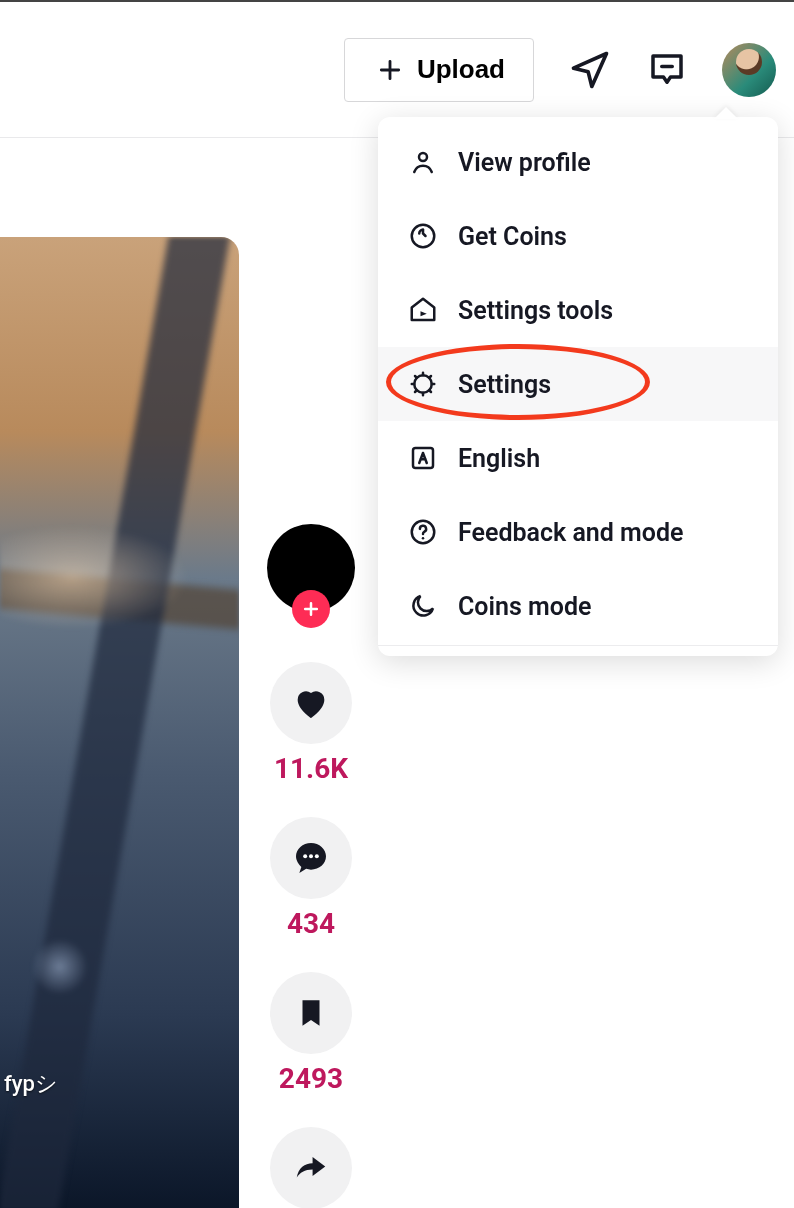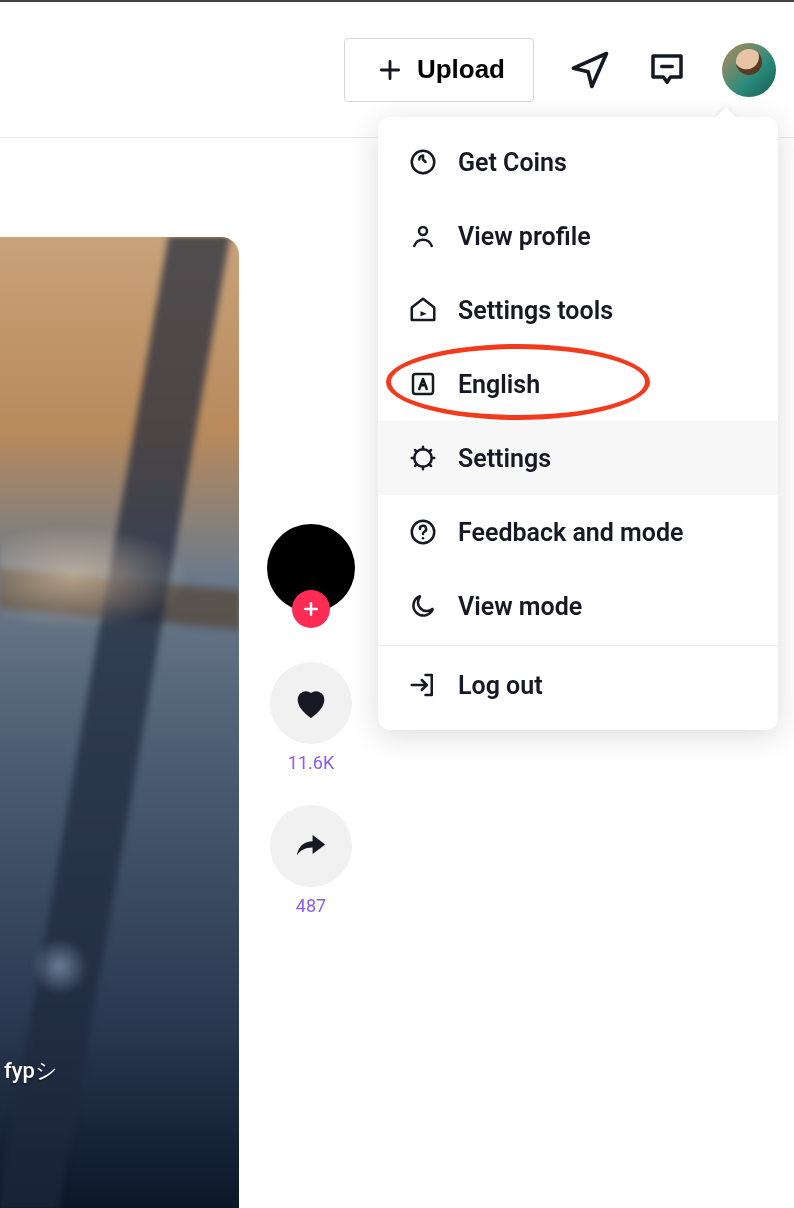--- a/index.html
+++ b/index.html
@@ -70,21 +70,21 @@
     background:
       radial-gradient(ellipse 180px 80px at 30% 35%, rgba(255,220,180,0.55), transparent 65%),
       radial-gradient(circle 40px at 25% 75%, rgba(180,200,230,0.5), transparent 70%),
       linear-gradient(100deg, transparent 40%, rgba(30,40,60,0.7) 42%, rgba(30,40,60,0.7) 55%, transparent 57%),
       linear-gradient(5deg, transparent 60%, rgba(80,60,40,0.6) 61%, rgba(80,60,40,0.6) 64%, transparent 65%);
     filter: blur(2px);
   }
   .hashtag{
     position:absolute;
     left:4px;
-    bottom:124px;
+    bottom:111px;
     color:#fff;
     font-size:22px;
     font-weight:500;
     text-shadow:0 1px 2px rgba(0,0,0,0.6);
   }
 
   
   .rail{
     position:absolute;
     left:266px;
@@ -101,21 +101,21 @@
     position:absolute;bottom:-16px;left:50%;transform:translateX(-50%);
     width:38px;height:38px;border-radius:50%;background:#fe2c55;display:flex;align-items:center;justify-content:center;
   }
   .action{
     margin-top:50px;display:flex;flex-direction:column;align-items:center;gap:8px;
   }
   .action + .action{margin-top:32px;}
   .circle{
     width:82px;height:82px;border-radius:50%;background:#f1f1f2;display:flex;align-items:center;justify-content:center;cursor:pointer;
   }
-  .count{font-size:18px;font-weight:400;color:#8b5cf6;}
+  .count{font-size:28px;font-weight:700;color:#be185d;}
 
   
   .dropdown{
     position:absolute;
     top:115px;
     left:378px;
     width:400px;
     background:#fff;
     border-radius:12px;
     box-shadow:0 6px 30px rgba(0,0,0,0.14);
@@ -190,103 +190,112 @@
 
   <div class="action">
     <div class="circle">
       <svg width="40" height="40" viewBox="0 0 24 24" fill="#161823">
           <path d="M12 21s-8-5.2-8-11a5 5 0 0 1 8-4 5 5 0 0 1 8 4c0 5.8-8 11-8 11z"></path>
         </svg>
     </div>
     <div class="count">11.6K</div>
   </div>
 
-
+  <div class="action">
+    <div class="circle">
+      <svg width="40" height="40" viewBox="0 0 24 24" fill="#161823">
+          <path d="M12 3c5 0 9 3.6 9 8s-4 8-9 8c-1 0-2-.2-2.9-.5L5 21l1.2-3.6C4.8 16 3 13.7 3 11c0-4.4 4-8 9-8z"></path>
+          <circle cx="8.5" cy="11" r="1.2" fill="#fff"></circle>
+          <circle cx="12" cy="11" r="1.2" fill="#fff"></circle>
+          <circle cx="15.5" cy="11" r="1.2" fill="#fff"></circle>
+        </svg>
+    </div>
+    <div class="count">434</div>
+  </div>
+
+  <div class="action">
+    <div class="circle">
+      <svg width="34" height="34" viewBox="0 0 24 24" fill="#161823">
+          <path d="M6 3h12v18l-6-4-6 4z"></path>
+        </svg>
+    </div>
+    <div class="count">2493</div>
+  </div>
 
   <div class="action">
     <div class="circle">
       <svg width="38" height="38" viewBox="0 0 24 24" fill="#161823">
           <path d="M13 5l8 6-8 6v-4c-5 0-8 2-10 5 1-6 5-9 10-9V5z"></path>
         </svg>
     </div>
     <div class="count">487</div>
   </div>
 </div>
 
 <div class="dropdown">
   <div class="menu-item">
     <span class="mi-icon">
+      <svg width="30" height="30" viewBox="0 0 24 24" fill="none" stroke="#161823" stroke-width="2" stroke-linecap="round">
+          <circle cx="12" cy="8" r="3.2"></circle>
+          <path d="M5 20c1.5-4 5-5 7-5s5.5 1 7 5"></path>
+        </svg>
+    </span>
+    <span>View profile</span>
+  </div>
+  <div class="menu-item">
+    <span class="mi-icon">
       <svg width="30" height="30" viewBox="0 0 24 24" fill="none" stroke="#161823" stroke-width="2">
           <circle cx="12" cy="12" r="9"></circle>
           <path d="M12 7v3l2 2" stroke-linecap="round"></path>
           <path d="M12 7a3 3 0 0 0-3 3" stroke-linecap="round"></path>
         </svg>
     </span>
     <span>Get Coins</span>
   </div>
   <div class="menu-item">
     <span class="mi-icon">
-      <svg width="30" height="30" viewBox="0 0 24 24" fill="none" stroke="#161823" stroke-width="2" stroke-linecap="round">
-          <circle cx="12" cy="8" r="3.2"></circle>
-          <path d="M5 20c1.5-4 5-5 7-5s5.5 1 7 5"></path>
-        </svg>
-    </span>
-    <span>View profile</span>
-  </div>
-  <div class="menu-item">
-    <span class="mi-icon">
       <svg width="30" height="30" viewBox="0 0 24 24" fill="none" stroke="#161823" stroke-width="2" stroke-linejoin="round">
           <path d="M12 3 3 10v10h18V10z"></path>
           <path d="M10 13l5 2-5 2z" fill="#161823" stroke="none"></path>
         </svg>
     </span>
     <span>Settings tools</span>
   </div>
+  <div class="menu-item hover">
+    <span class="mi-icon">
+      <svg width="30" height="30" viewBox="0 0 24 24" fill="none" stroke="#161823" stroke-width="2">
+          <circle cx="12" cy="12" r="7"></circle>
+          <path d="M12 3v2M12 19v2M3 12h2M19 12h2M5.6 5.6l1.4 1.4M17 17l1.4 1.4M18.4 5.6 17 7M7 17l-1.4 1.4" stroke-linecap="round"></path>
+        </svg>
+    </span>
+    <span>Settings</span>
+  </div>
   <div class="menu-item">
     <span class="mi-icon">
       <svg width="30" height="30" viewBox="0 0 24 24" fill="none" stroke="#161823" stroke-width="2">
           <rect x="4" y="4" width="16" height="16" rx="2"></rect>
           <path d="M12 8l-3 8M12 8l3 8M10 13h4" stroke-linecap="round"></path>
         </svg>
     </span>
     <span>English</span>
-  </div>
-  <div class="menu-item hover">
-    <span class="mi-icon">
-      <svg width="30" height="30" viewBox="0 0 24 24" fill="none" stroke="#161823" stroke-width="2">
-          <circle cx="12" cy="12" r="7"></circle>
-          <path d="M12 3v2M12 19v2M3 12h2M19 12h2M5.6 5.6l1.4 1.4M17 17l1.4 1.4M18.4 5.6 17 7M7 17l-1.4 1.4" stroke-linecap="round"></path>
-        </svg>
-    </span>
-    <span>Settings</span>
   </div>
   <div class="menu-item">
     <span class="mi-icon">
       <svg width="30" height="30" viewBox="0 0 24 24" fill="none" stroke="#161823" stroke-width="2">
           <circle cx="12" cy="12" r="9"></circle>
           <path d="M9.5 9.5a2.5 2.5 0 1 1 3.5 2.3c-.8.4-1 .9-1 1.7" stroke-linecap="round"></path>
           <circle cx="12" cy="17" r="1" fill="#161823" stroke="none"></circle>
         </svg>
     </span>
     <span>Feedback and mode</span>
   </div>
   <div class="menu-item">
     <span class="mi-icon">
       <svg width="30" height="30" viewBox="0 0 24 24" fill="none" stroke="#161823" stroke-width="2">
           <path d="M20 14A8 8 0 1 1 10 4a6 6 0 0 0 10 10z"></path>
         </svg>
     </span>
-    <span>View mode</span>
+    <span>Coins mode</span>
   </div>
   <div class="menu-sep"></div>
-  <div class="menu-item">
-    <span class="mi-icon">
-      <svg width="30" height="30" viewBox="0 0 24 24" fill="none" stroke="#161823" stroke-width="2" stroke-linecap="round" stroke-linejoin="round">
-          <path d="M14 4h5v16h-5"></path>
-          <path d="M3 12h12"></path>
-          <path d="M11 8l4 4-4 4"></path>
-        </svg>
-    </span>
-    <span>Log out</span>
-  </div>
 </div>
 
 <div class="ellipse"></div>
 
 </body></html>

